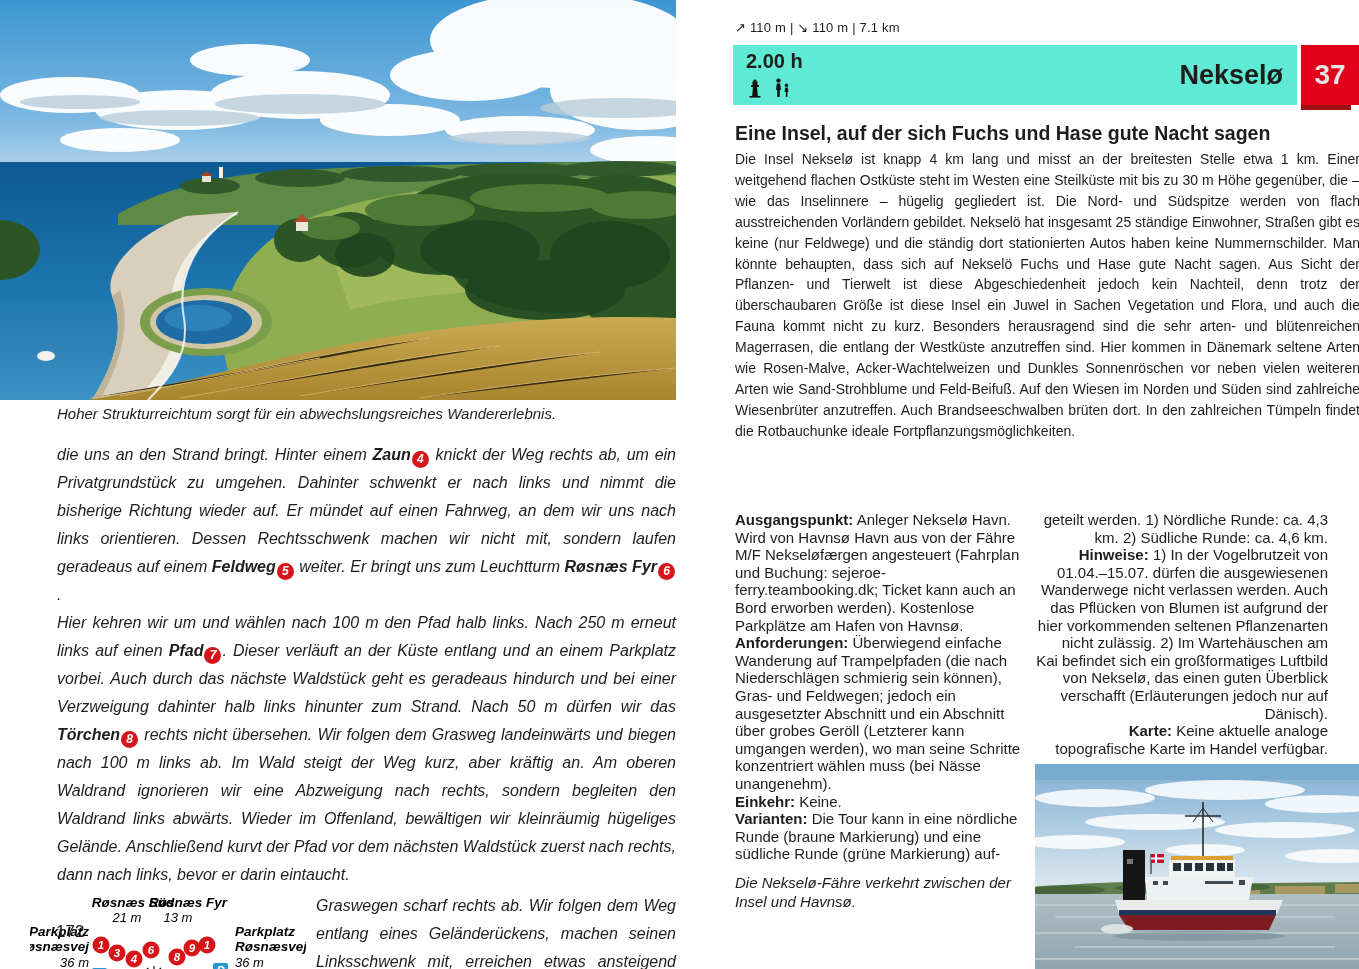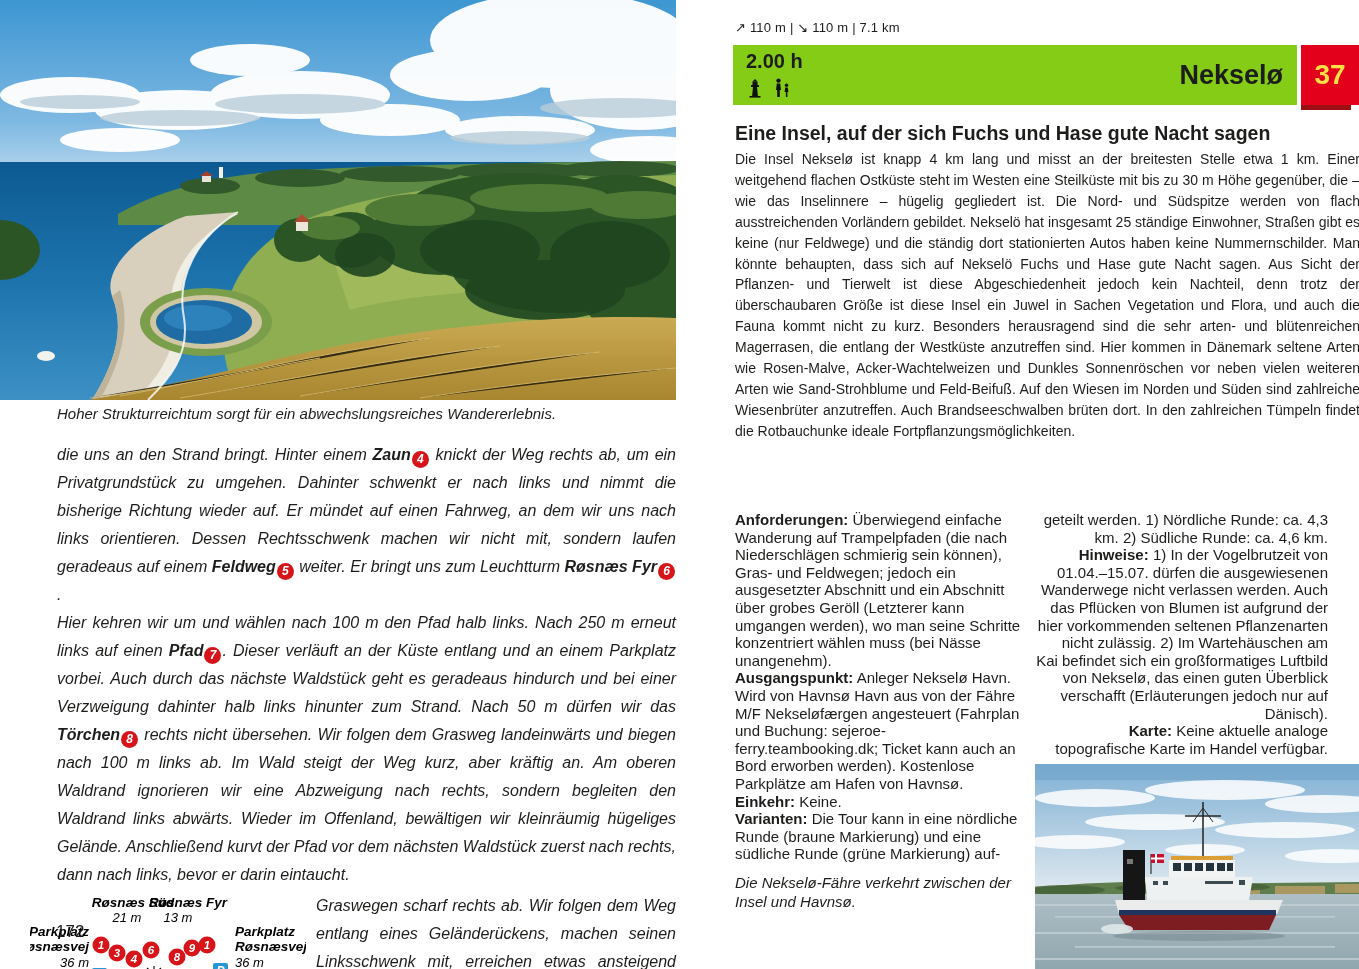--- a/index.html
+++ b/index.html
@@ -18,26 +18,26 @@
   .badge{display:inline-flex;align-items:center;justify-content:center;width:17px;height:17px;
          border-radius:50%;background:#d7141a;color:#fff;font-weight:700;font-size:12px;
          vertical-align:-3px;margin:0 1px;}
   .p3row{display:flex;gap:10px;margin-left:-27px;margin-top:3px;}
   .profile-wrap{flex:none;width:276px;}
   .p3rest{flex:1;text-align:justify;}
   .pagenum{position:absolute;left:56px;top:922px;font-size:17px;}
 
   
   .stats{position:absolute;left:735px;top:20px;font-size:13px;letter-spacing:.2px;}
-  .graybar{position:absolute;left:733px;top:45px;width:564px;height:60px;background:#84cc16;}
+  .graybar{position:absolute;left:733px;top:45px;width:564px;height:60px;background:#5eead4;}
   .duration{position:absolute;left:13px;top:5px;font-size:20px;font-weight:700;}
   .baricons{position:absolute;left:13px;top:33px;display:flex;gap:8px;align-items:flex-end;}
   .tourtitle{position:absolute;right:14px;top:15px;font-size:27px;font-weight:700;text-align:center;}
   .numbox{position:absolute;left:1301px;top:45px;width:58px;height:60px;background:#e2001a;
-          display:flex;align-items:center;justify-content:center;color:#fde047;
+          display:flex;align-items:center;justify-content:center;color:#e5e5e5;
           font-size:28px;font-weight:700;}
   .numshadow{position:absolute;left:1301px;top:105px;width:50px;height:5px;background:#9c1013;}
   .heading{position:absolute;left:735px;top:122px;width:624px;font-size:19.5px;font-weight:700;}
   .intro{position:absolute;left:735px;top:149px;width:625px;font-size:14px;
          line-height:20.9px;text-align:justify;}
   .infocol{position:absolute;top:511px;font-size:15px;line-height:17.6px;}
   .infoL{left:735px;width:288px;}
   .infoR{left:1036px;width:292px;text-align:right;}
   .capR{position:absolute;left:735px;top:874px;width:292px;font-style:italic;
         font-size:15px;line-height:1.25;}
@@ -302,22 +302,22 @@
     <div class="tourtitle">Nekselø</div>
   </div>
   <div class="numbox">37</div>
   <div class="numshadow"></div>
 
   <div class="heading">Eine Insel, auf der sich Fuchs und Hase gute Nacht sagen</div>
 
   <div class="intro">Die Insel Nekselø ist knapp 4 km lang und misst an der breitesten Stelle etwa 1 km. Einer weitgehend flachen Ostküste steht im Westen eine Steilküste mit bis zu 30 m Höhe gegenüber, die – wie das Inselinnere – hügelig gegliedert ist. Die Nord- und Südspitze werden von flach ausstreichenden Vorländern gebildet. Nekselö hat insgesamt 25 ständige Einwohner, Straßen gibt es keine (nur Feldwege) und die ständig dort stationierten Autos haben keine Nummernschilder. Man könnte behaupten, dass sich auf Nekselö Fuchs und Hase gute Nacht sagen. Aus Sicht der Pflanzen- und Tierwelt ist diese Abgeschiedenheit jedoch kein Nachteil, denn trotz der überschaubaren Größe ist diese Insel ein Juwel in Sachen Vegetation und Flora, und auch die Fauna kommt nicht zu kurz. Besonders herausragend sind die sehr arten- und blütenreichen Magerrasen, die entlang der Westküste anzutreffen sind. Hier kommen in Dänemark seltene Arten wie Rosen-Malve, Acker-Wachtelweizen und Dunkles Sonnenröschen vor neben vielen weiteren Arten wie Sand-Strohblume und Feld-Beifuß. Auf den Wiesen im Norden und Süden sind zahlreiche Wiesenbrüter anzutreffen. Auch Brandseeschwalben brüten dort. In den zahlreichen Tümpeln findet die Rotbauchunke ideale Fortpflanzungsmöglichkeiten.</div>
 
   <div class="infocol infoL">
+    <div><span class="b">Ausgangspunkt:</span><span> Anleger Nekselø Havn. Wird von Havnsø Havn aus von der Fähre M/F Nekseløfærgen angesteuert (Fahrplan und Buchung: sejeroe-ferry.teambooking.dk; Ticket kann auch an Bord erworben werden). Kostenlose Parkplätze am Hafen von Havnsø.</span></div>
     <div><span class="b">Anforderungen:</span><span> Überwiegend einfache Wanderung auf Trampelpfaden (die nach Niederschlägen schmierig sein können), Gras- und Feldwegen; jedoch ein ausgesetzter Abschnitt und ein Abschnitt über grobes Geröll (Letzterer kann umgangen werden), wo man seine Schritte konzentriert wählen muss (bei Nässe unangenehm).</span></div>
-    <div><span class="b">Ausgangspunkt:</span><span> Anleger Nekselø Havn. Wird von Havnsø Havn aus von der Fähre M/F Nekseløfærgen angesteuert (Fahrplan und Buchung: sejeroe-ferry.teambooking.dk; Ticket kann auch an Bord erworben werden). Kostenlose Parkplätze am Hafen von Havnsø.</span></div>
     <div><span class="b">Einkehr:</span><span> Keine.</span></div>
     <div><span class="b">Varianten:</span><span> Die Tour kann in eine nördliche Runde (braune Markierung) und eine südliche Runde (grüne Markierung) auf-</span></div>
   </div>
 
   <div class="infocol infoR">
     <div><span>geteilt werden. 1) Nördliche Runde: ca. 4,3 km. 2) Südliche Runde: ca. 4,6 km.</span></div>
     <div><span class="b">Hinweise:</span><span> 1) In der Vogelbrutzeit von 01.04.–15.07. dürfen die ausgewiesenen Wanderwege nicht verlassen werden. Auch das Pflücken von Blumen ist aufgrund der hier vorkommenden seltenen Pflanzenarten nicht zulässig. 2) Im Wartehäuschen am Kai befindet sich ein großformatiges Luftbild von Nekselø, das einen guten Überblick verschafft (Erläuterungen jedoch nur auf Dänisch).</span></div>
     <div><span class="b">Karte:</span><span> Keine aktuelle analoge topografische Karte im Handel verfügbar.</span></div>
   </div>
 

